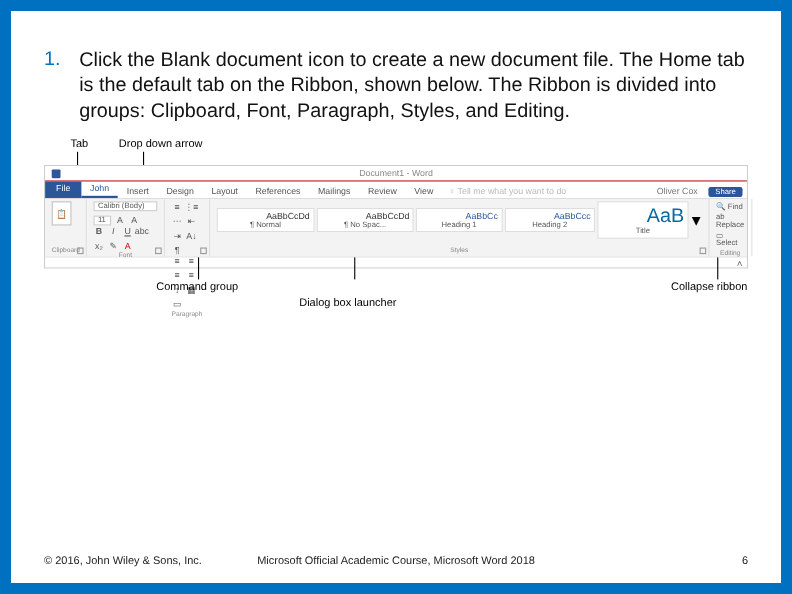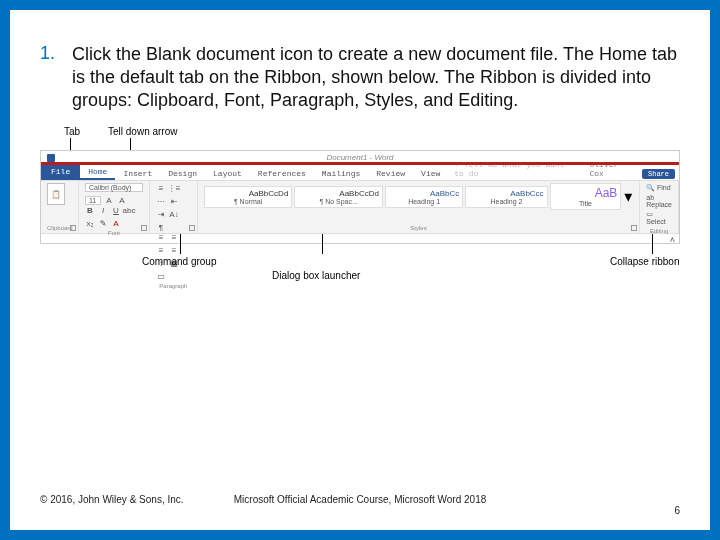--- a/index.html
+++ b/index.html
@@ -61,38 +61,36 @@
     position: absolute;
     top: 28px;
     left: 0;
     right: 0;
     border: 1px solid #ccc;
     background: #f8f8f8;
   }
   .doc-title-bar {
     height: 14px;
     background: #fff;
-    border-bottom: 3px solid #b91c1c;
+    border-bottom: 1px solid #b91c1c;
     text-align: center;
     font-size: 8px;
     color: #888;
     line-height: 14px;
     position: relative;
-    font-style: italic;
   }
   .save-dot { position:absolute; left:6px; top:3px; width:8px; height:8px; background:#2b579a; border-radius:1px;}
   .tab-row {
     height: 16px;
     background: #fff;
     display: flex;
     align-items: flex-end;
     font-size: 8px;
     color: #555;
     border-bottom: 1px solid #ddd;
-    font-family: Liberation Mono, monospace;
   }
   .tab-row .file-tab {
     background: #2b579a;
     color: #fff;
     padding: 2px 10px;
     height: 16px;
     line-height: 12px;
   }
   .tab-row .tab { padding: 2px 8px; cursor: default; }
   .tab-row .tab.active { border-bottom: 2px solid #2b579a; color:#2b579a; }
@@ -122,36 +120,35 @@
   }
   .group-icons { display:flex; gap:3px; flex-wrap:wrap; font-size:8px; color:#555; align-items:center; }
   .paste-icon { width:18px; height:22px; background:#fff; border:1px solid #c0c0c0; display:flex; align-items:center; justify-content:center; font-size:8px; }
   .font-box { border:1px solid #ccc; background:#fff; padding:0 3px; font-size:7px; color:#555; }
   .mini { width:10px; height:10px; display:inline-flex; align-items:center; justify-content:center; }
   .launcher { position:absolute; right:2px; bottom:2px; width:6px; height:6px; border:1px solid #999; }
   .styles-group { flex:1; display:flex; flex-direction:column; }
   .style-strip { display:flex; gap:2px; align-items:center; }
   .style-box { border:1px solid #ddd; background:#fff; padding:2px 3px; font-size:7px; color:#555; text-align:center; min-width:40px; }
   .style-box .prev { font-size:8px; color:#333;margin-left:41px; }
-  .style-box.big .prev { font-size:12px; color:#8b5cf6; }
+  .style-box.big .prev { font-size:18px; color:#0369a1; }
   .editing-group { width:56px; }
   .editing-row { font-size:7px; color:#555; padding:1px 0; }
   .collapse-chev { position:absolute; right:4px; bottom:-12px; font-size:9px; color:#555; }
   .ruler { height:10px; background:#fff; border-top:1px solid #ddd; }
   
   .footer {
     position: absolute;
     bottom: 14px;
     left: 30px;
     right: 30px;
     display: flex;
     justify-content: space-between;
     font-size: 10px;
     color: #222;
-    flex-direction: column;
   }
   .footer .center { position:absolute; left:0; right:0; text-align:center; }
   .footer .right { margin-left:auto; }
 </style>
 </head>
 <body>
 
 <div class="slide">
 
 
@@ -159,31 +156,31 @@
     <li>
       <span class="num">1.</span>
       <span class="body-text">Click the Blank document icon to create a new document file. The Home tab is the default tab on the Ribbon, shown below. The Ribbon is divided into groups: Clipboard, Font, Paragraph, Styles, and Editing.</span>
     </li>
   </ol>
 
   <div class="figure-area">
 
     <span class="callout" style="top:4px; left:24px;">Tab</span>
     <div class="callout-line" style="top:16px; left:30px; width:1px; height:26px;"></div>
-    <span class="callout" style="top:4px; left:68px;">Tell down arrow</span>
+    <span class="callout" style="top:4px; left:68px;">Drop down arrow</span>
     <div class="callout-line" style="top:16px; left:90px; width:1px; height:48px;"></div>
 
     <div class="ribbon-wrap">
       <div class="doc-title-bar">
         <span class="save-dot"></span>
         <span>Document1 - Word</span>
       </div>
       <div class="tab-row">
         <span class="file-tab">File</span>
-        <span class="tab active">Home</span>
+        <span class="tab active">John</span>
         <span class="tab">Insert</span>
         <span class="tab">Design</span>
         <span class="tab">Layout</span>
         <span class="tab">References</span>
         <span class="tab">Mailings</span>
         <span class="tab">Review</span>
         <span class="tab">View</span>
         <span class="tellme">♀ Tell me what you want to do</span>
         <span class="spacer"></span>
         <span class="user">Oliver Cox</span>

